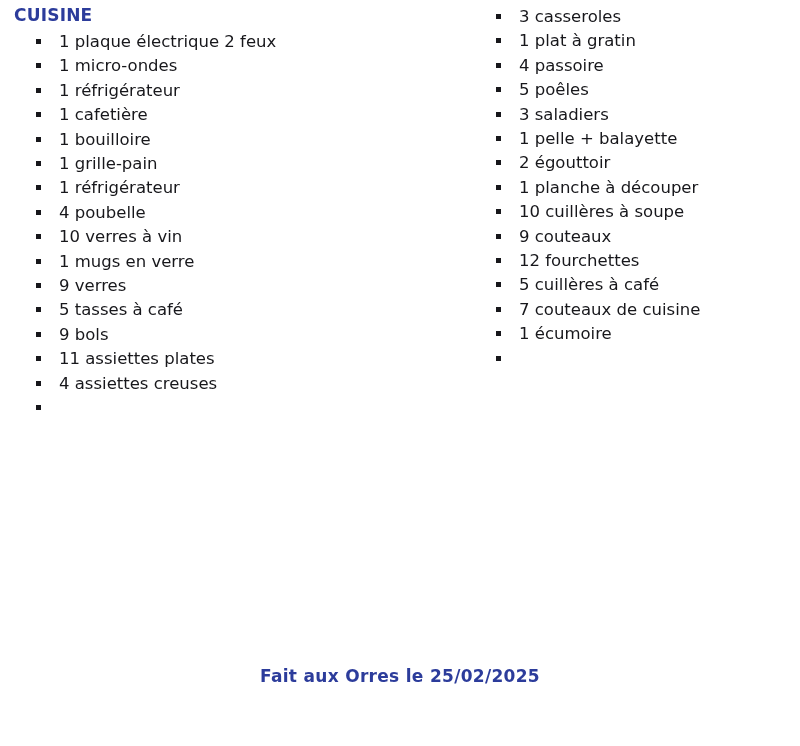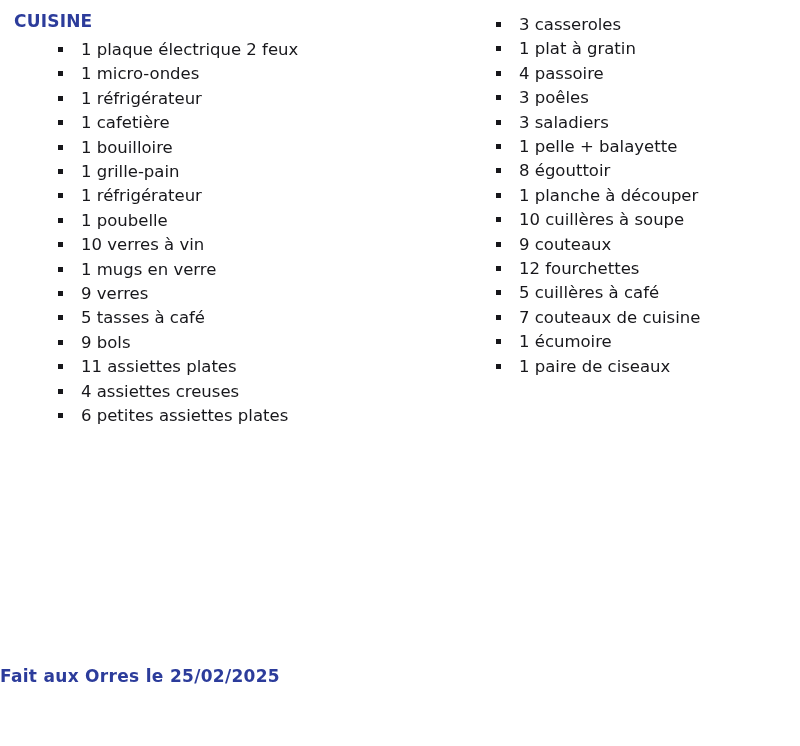--- a/index.html
+++ b/index.html
@@ -17,42 +17,41 @@
   }
   .page {
     position: relative;
     width: 800px;
     height: 746px;
     box-sizing: border-box;
   }
   .doc-title {
     position: absolute;
     left: 14px;
-    top: 11px;
+    top: 5px;
     font-family: "DejaVu Sans", sans-serif;
     font-size: 17px;
     font-weight: bold;
     color: #2c3c9b;
     letter-spacing: 0.2px;
   }
   .columns {
     position: absolute;
     left: 0;
     top: 0;
     width: 800px;
     display: flex;
     flex-direction: row;
   }
   .col {
     box-sizing: border-box;
-    margin-top: 8px;
   }
   .col-left {
     width: 448px;
-    padding-left: 52px;
+    padding-left: 30px;
     padding-top: 30px;
   }
   .col-right {
     width: 352px;
     padding-left: 42px;
     padding-top: 5px;
   }
   ul.item-list {
     list-style: none;
     margin: 0;
@@ -74,21 +73,21 @@
     width: 5px;
     height: 5px;
     background: #17171b;
     display: block;
   }
   .footer {
     position: absolute;
     left: 0;
     top: 666px;
     width: 800px;
-    text-align: left;
+    text-align: center;
     font-family: "DejaVu Sans", sans-serif;
     font-size: 17px;
     font-weight: bold;
     color: #2c3c9b;
     letter-spacing: 0.3px;
   }
 </style>
 </head>
 <body>
 
@@ -100,51 +99,51 @@
 
     <div class="col col-left">
       <ul class="item-list">
         <li><span class="bullet"></span><span>1 plaque électrique 2 feux</span></li>
         <li><span class="bullet"></span><span>1 micro-ondes</span></li>
         <li><span class="bullet"></span><span>1 réfrigérateur</span></li>
         <li><span class="bullet"></span><span>1 cafetière</span></li>
         <li><span class="bullet"></span><span>1 bouilloire</span></li>
         <li><span class="bullet"></span><span>1 grille-pain</span></li>
         <li><span class="bullet"></span><span>1 réfrigérateur</span></li>
-        <li><span class="bullet"></span><span>1 poubelle</span></li>
+        <li><span class="bullet"></span><span>4 poubelle</span></li>
         <li><span class="bullet"></span><span>10 verres à vin</span></li>
         <li><span class="bullet"></span><span>1 mugs en verre</span></li>
         <li><span class="bullet"></span><span>9 verres</span></li>
         <li><span class="bullet"></span><span>5 tasses à café</span></li>
         <li><span class="bullet"></span></li>
         <li><span class="bullet"></span><span>9 bols</span></li>
         <li><span class="bullet"></span><span>11 assiettes plates</span></li>
         <li><span class="bullet"></span><span>4 assiettes creuses</span></li>
-        <li><span class="bullet"></span><span>6 petites assiettes plates</span></li>
+        <li><span class="bullet"></span></li>
       </ul>
     </div>
 
     <div class="col col-right">
       <ul class="item-list">
         <li><span class="bullet"></span><span>3 casseroles</span></li>
         <li><span class="bullet"></span><span>1 plat à gratin</span></li>
         <li><span class="bullet"></span><span>4 passoire</span></li>
-        <li><span class="bullet"></span><span>3 poêles</span></li>
+        <li><span class="bullet"></span><span>5 poêles</span></li>
         <li><span class="bullet"></span><span>3 saladiers</span></li>
         <li><span class="bullet"></span><span>1 pelle + balayette</span></li>
-        <li><span class="bullet"></span><span>8 égouttoir</span></li>
+        <li><span class="bullet"></span><span>2 égouttoir</span></li>
         <li><span class="bullet"></span><span>1 planche à découper</span></li>
         <li><span class="bullet"></span><span>10 cuillères à soupe</span></li>
         <li><span class="bullet"></span><span>9 couteaux</span></li>
         <li><span class="bullet"></span><span>12 fourchettes</span></li>
         <li><span class="bullet"></span><span>5 cuillères à café</span></li>
         <li><span class="bullet"></span><span>7 couteaux de cuisine</span></li>
         <li><span class="bullet"></span></li>
         <li><span class="bullet"></span><span>1 écumoire</span></li>
-        <li><span class="bullet"></span><span>1 paire de ciseaux</span></li>
+        <li><span class="bullet"></span></li>
       </ul>
     </div>
 
   </div>
 
   <div class="footer">Fait aux Orres le 25/02/2025</div>
 
 </div>
 
 </body></html>

